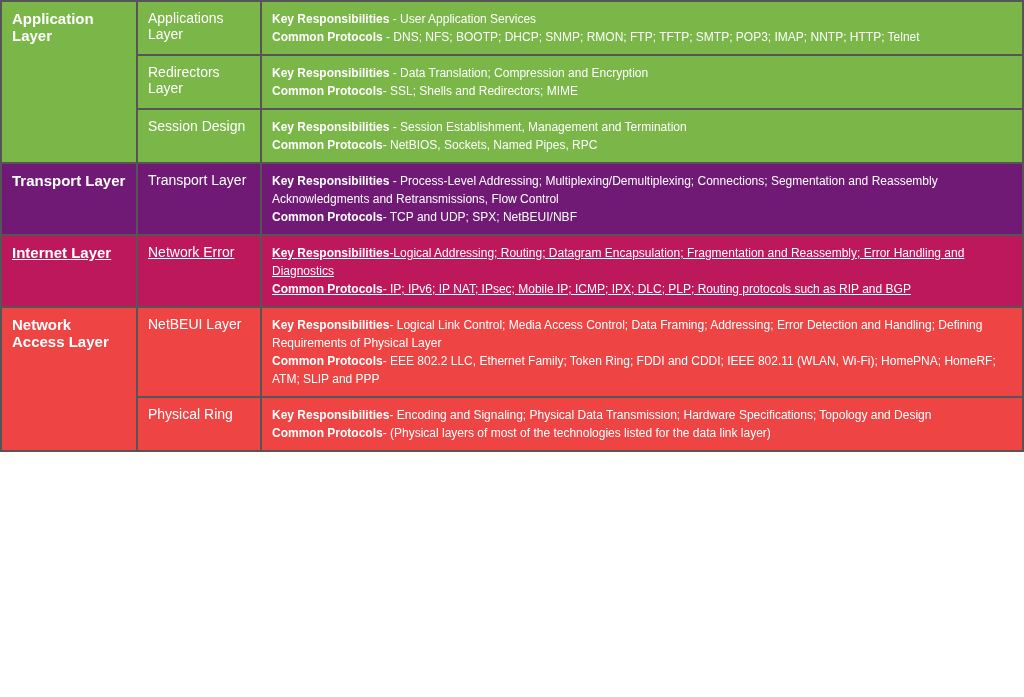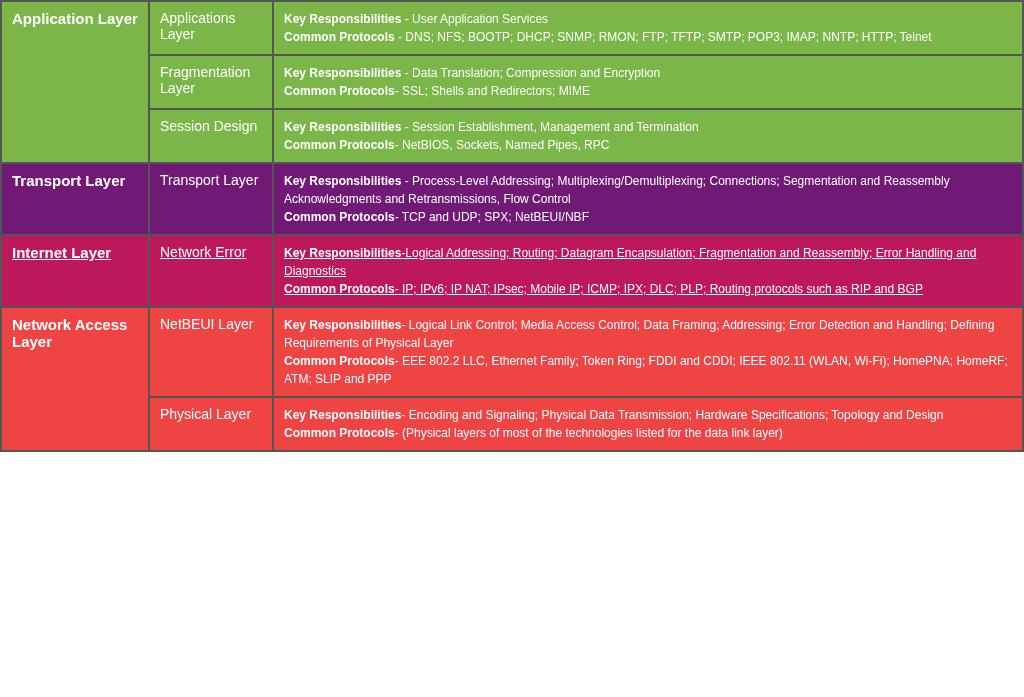--- a/index.html
+++ b/index.html
@@ -13,21 +13,21 @@
     .osi-table {
       width: 100%;
       border-collapse: collapse;
     }
     .osi-table td {
       border: 2px solid #555;
       padding: 8px 10px;
       vertical-align: top;
     }
     .col-model {
-      width: 148px;
+      width: 136px;
       font-weight: bold;
       font-size: 15px;
       color: #fff;
     }
     .col-layer {
       width: 124px;
       font-size: 14px;
       color: #fff;
     }
     .col-details {
@@ -55,21 +55,21 @@
   <tbody id="table-body">
       <tr>
         <td class="col-model app-bg" rowspan="3">Application Layer</td>
         <td class="col-layer app-bg">Applications Layer</td>
         <td class="col-details app-bg">
           <p><span class="label">Key Responsibilities</span> - User Application Services</p>
           <p><span class="label">Common Protocols</span> - DNS; NFS; BOOTP; DHCP; SNMP; RMON; FTP; TFTP; SMTP; POP3; IMAP; NNTP; HTTP; Telnet</p>
         </td>
       </tr>
       <tr>
-        <td class="col-layer app-bg">Fragmentation Layer</td>
+        <td class="col-layer app-bg">Redirectors Layer</td>
         <td class="col-details app-bg">
           <p><span class="label">Key Responsibilities</span> - Data Translation; Compression and Encryption</p>
           <p><span class="label">Common Protocols</span>- SSL; Shells and Redirectors; MIME</p>
         </td>
       </tr>
       <tr>
         <td class="col-layer app-bg">Session Design</td>
         <td class="col-details app-bg">
           <p><span class="label">Key Responsibilities</span> - Session Establishment, Management and Termination</p>
           <p><span class="label">Common Protocols</span>- NetBIOS, Sockets, Named Pipes, RPC</p>
@@ -93,20 +93,20 @@
       </tr>
       <tr>
         <td class="col-model network-bg" rowspan="2">Network Access Layer</td>
         <td class="col-layer network-bg">NetBEUI Layer</td>
         <td class="col-details network-bg">
           <p><span class="label">Key Responsibilities</span>- Logical Link Control; Media Access Control; Data Framing; Addressing; Error Detection and Handling; Defining Requirements of Physical Layer</p>
           <p><span class="label">Common Protocols</span>- EEE 802.2 LLC, Ethernet Family; Token Ring; FDDI and CDDI; IEEE 802.11 (WLAN, Wi-Fi); HomePNA; HomeRF; ATM; SLIP and PPP</p>
         </td>
       </tr>
       <tr>
-        <td class="col-layer network-bg">Physical Layer</td>
+        <td class="col-layer network-bg">Physical Ring</td>
         <td class="col-details network-bg">
           <p><span class="label">Key Responsibilities</span>- Encoding and Signaling; Physical Data Transmission; Hardware Specifications; Topology and Design</p>
           <p><span class="label">Common Protocols</span>- (Physical layers of most of the technologies listed for the data link layer)</p>
         </td>
       </tr>
     </tbody>
 </table>
 
 </body></html>

